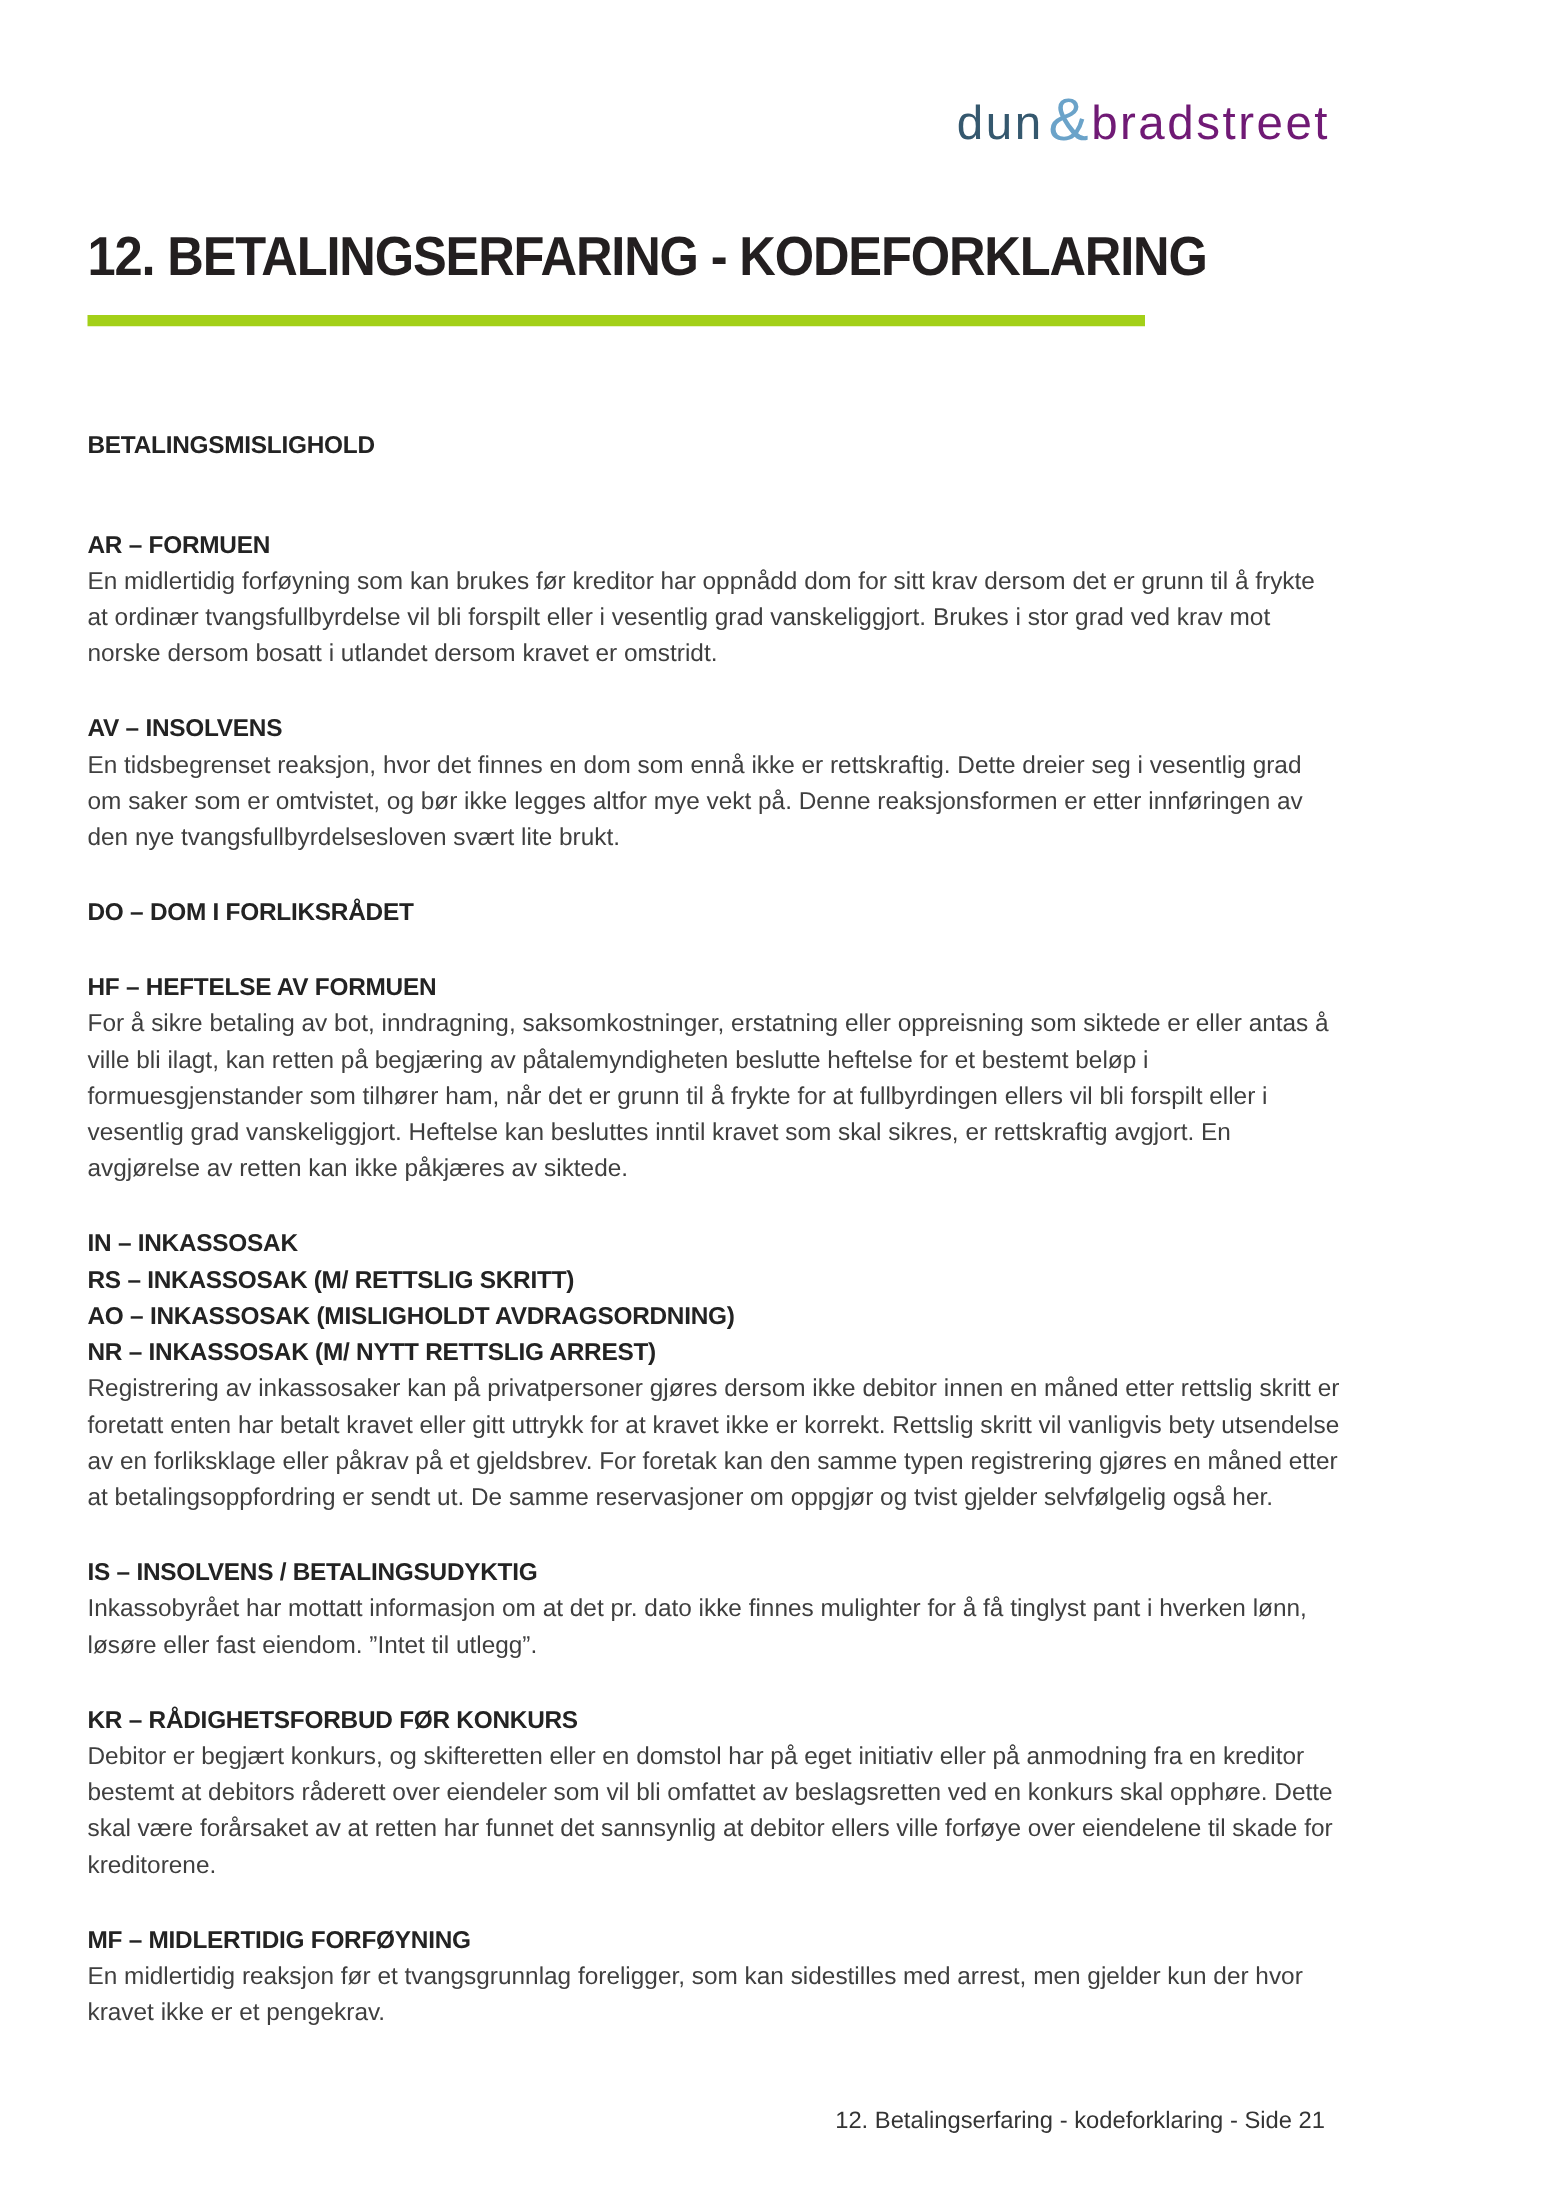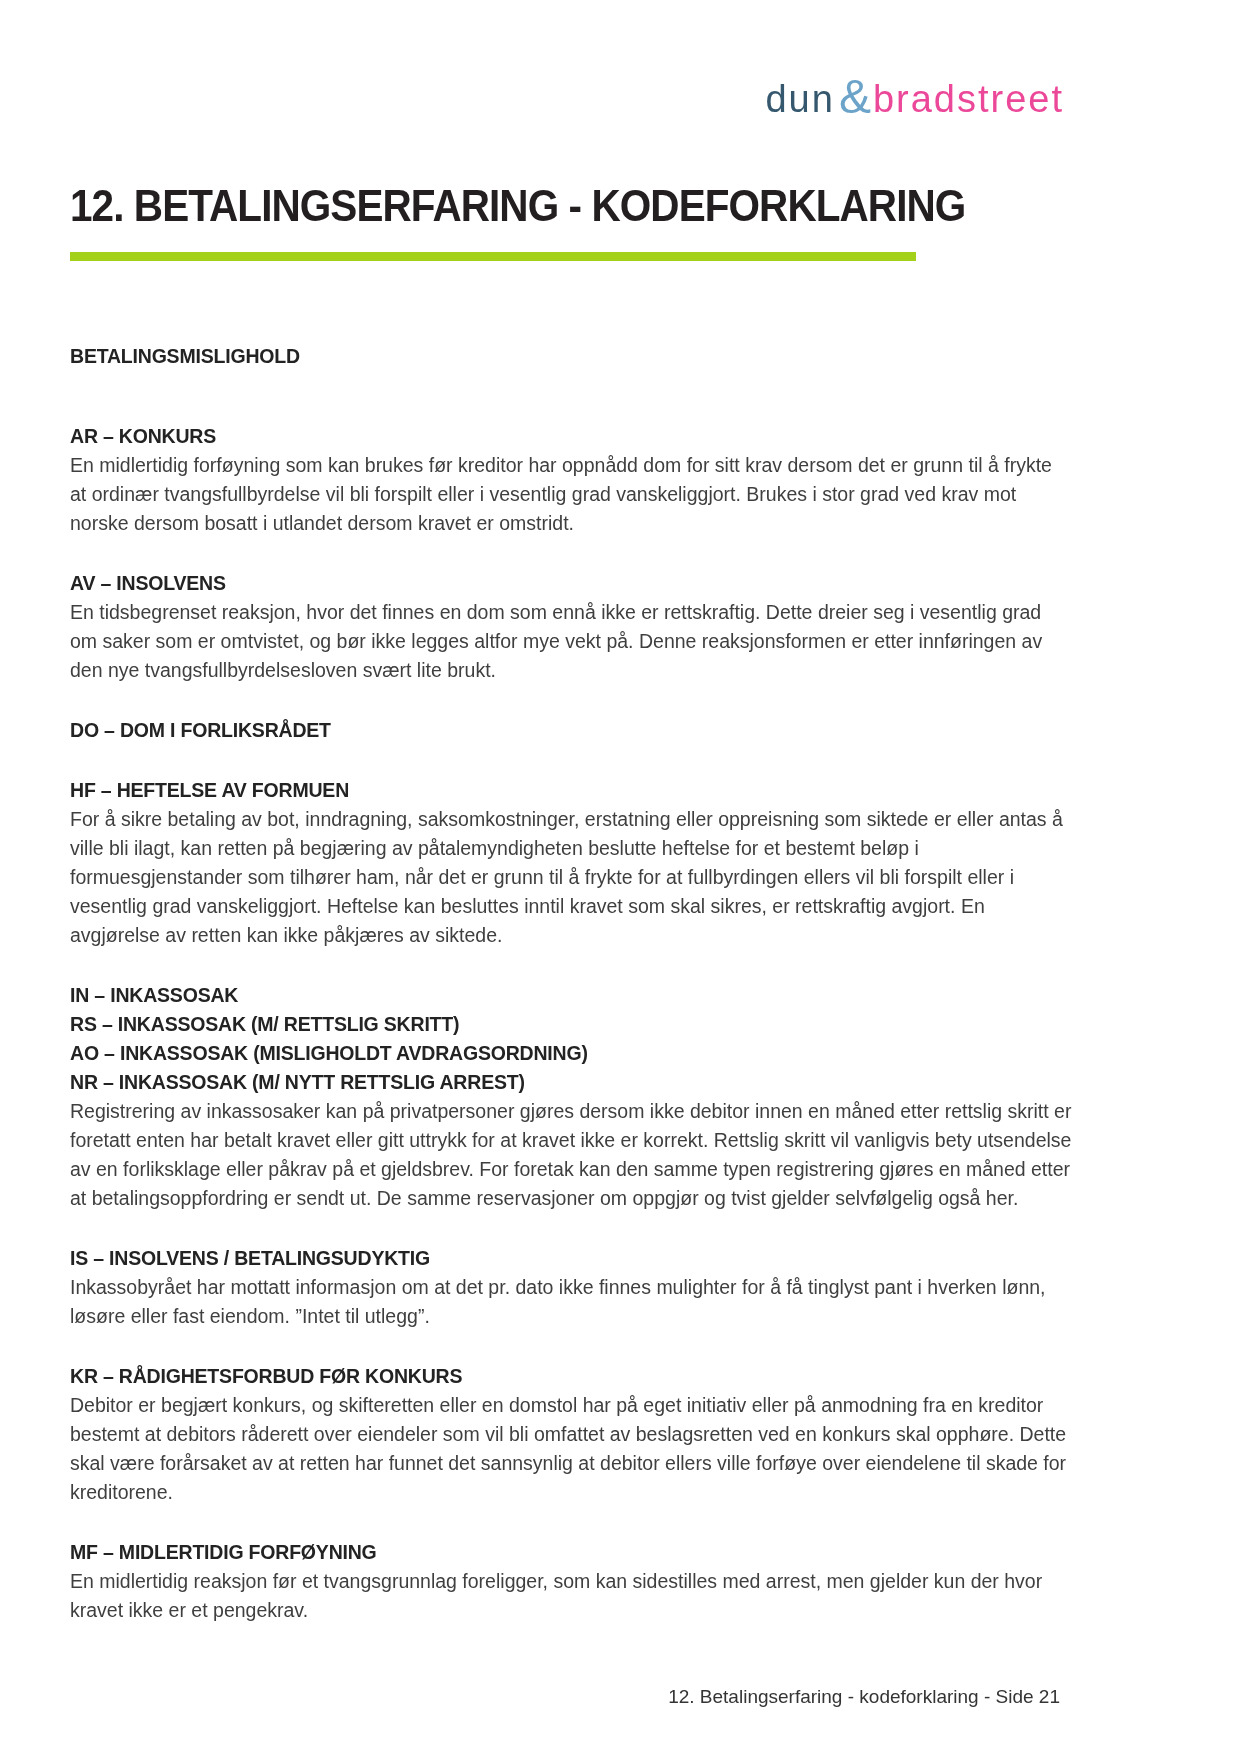--- a/index.html
+++ b/index.html
@@ -48,21 +48,21 @@
     margin: 0 2px 0 4px;
     line-height: 1;
     position: relative;
     top: -2px;
   }
   .logo-amp .amp-accent { color: #6ba3c9; }
   .logo-bradstreet {
     font-size: 38px;
     font-weight: 400;
     letter-spacing: 2px;
-    color: #ec4899;
+    color: #701a75;
   }
   
   h1.page-title {
     margin: 60px 0 0 0;
     font-size: 44px;
     line-height: 1.1;
     font-weight: 700;
     letter-spacing: -1px;
     color: #231f20;
     transform: scaleX(0.92);
@@ -124,21 +124,21 @@
 
     <h1 class="page-title">12. BETALINGSERFARING - KODEFORKLARING</h1>
 
     <div class="accent-bar" style="background: rgb(163, 208, 24);"></div>
 
     <div class="section-heading">BETALINGSMISLIGHOLD</div>
 
     <div class="entries" id="entries">
   <div class="entry">
     <div class="entry-codes">
-            <div class="entry-code">AR – KONKURS</div>
+            <div class="entry-code">AR – FORMUEN</div>
           </div>
     <p class="entry-body">En midlertidig forføyning som kan brukes før kreditor har oppnådd dom for sitt krav dersom det er grunn til å frykte at ordinær tvangsfullbyrdelse vil bli forspilt eller i vesentlig grad vanskeliggjort. Brukes i stor grad ved krav mot norske dersom bosatt i utlandet dersom kravet er omstridt.</p>
   </div>
 
   <div class="entry">
     <div class="entry-codes">
             <div class="entry-code">AV – INSOLVENS</div>
           </div>
     <p class="entry-body">En tidsbegrenset reaksjon, hvor det finnes en dom som ennå ikke er rettskraftig. Dette dreier seg i vesentlig grad om saker som er omtvistet, og bør ikke legges altfor mye vekt på. Denne reaksjonsformen er etter innføringen av den nye tvangsfullbyrdelsesloven svært lite brukt.</p>
   </div>

